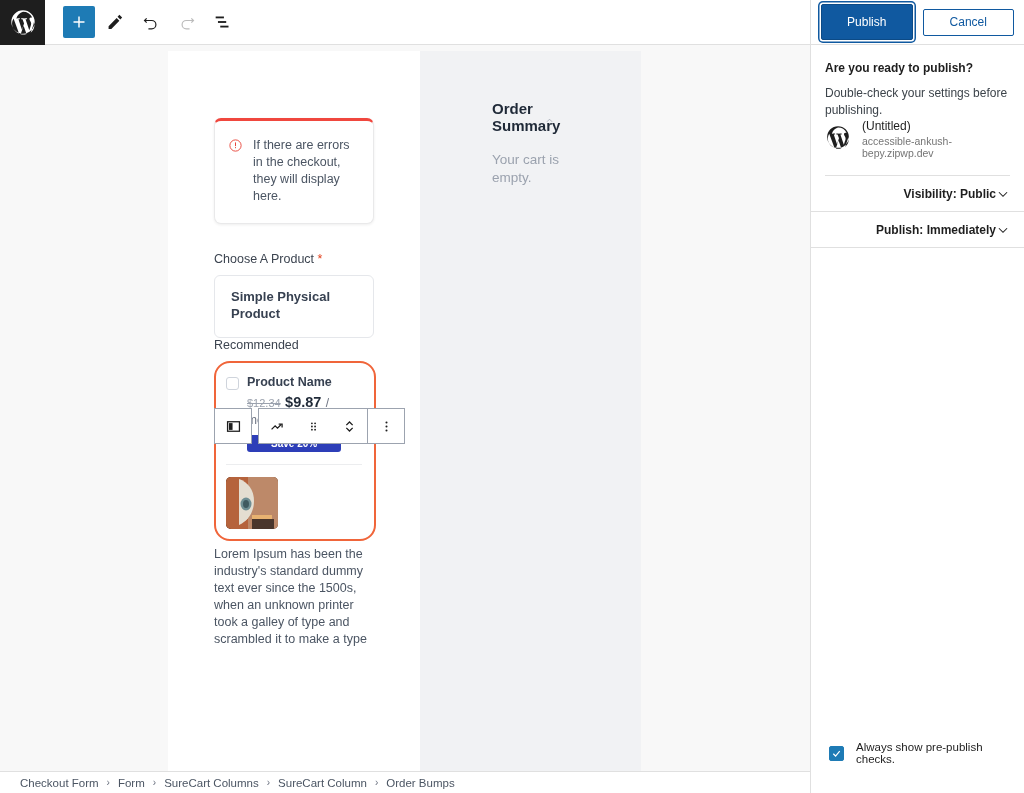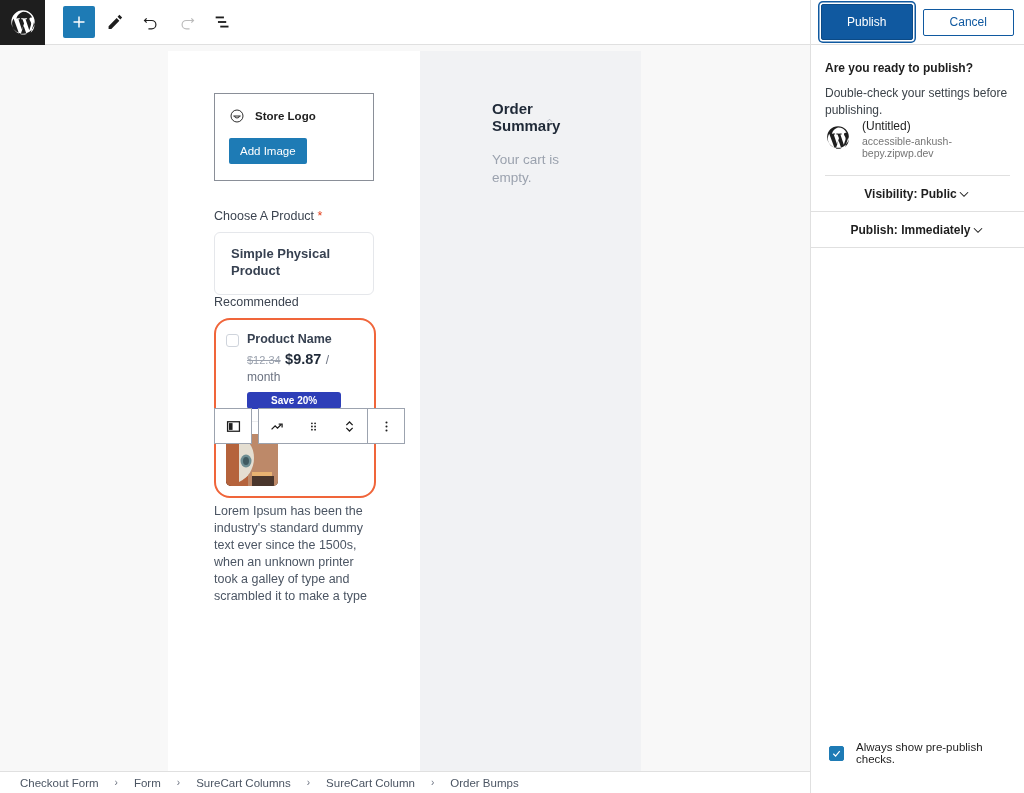--- a/index.html
+++ b/index.html
@@ -132,21 +132,21 @@
   .bump-img svg { display: block; }
 
   .lorem {
     margin-top: 5px; width: 155px; font-size: 12.5px; color: #4b5563; line-height: 17px;
   }
 
   
   .breadcrumb {
     position: absolute; bottom: 0; left: 0; width: 810px; height: 22px;
     background: #fff; border-top: 1px solid #e0e0e0;
-    display: flex; align-items: center; padding-left: 20px; gap: 16px;
+    display: flex; align-items: center; padding-left: 20px; gap: 8px;
   }
   .crumb { font-size: 11.5px; color: #4b5563; cursor: pointer; }
   .crumb-sep { font-size: 10px; color: #6b7280; }
 
   
   .sidebar {
     position: absolute; top: 0; right: 0; width: 214px; height: 793px;
     background: #fff; border-left: 1px solid #e0e0e0;
   }
   .sb-actions {
@@ -166,21 +166,21 @@
   }
   .sb-body { padding: 16px 14px 0 14px; }
   .sb-head { font-size: 12px; font-weight: 700; color: #1e1e1e; }
   .sb-sub { margin-top: 10px; font-size: 12px; color: #3c434a; line-height: 17px; }
   .site-row { display: flex; align-items: center; gap: 11px; }
   .site-icon svg { width: 26px; height: 26px; }
   .site-name { font-size: 12px; color: #1e1e1e; }
   .site-url { font-size: 10.5px; color: #757575; margin-top: 2px; }
   .sb-divider { margin-top: 16px; border-top: 1px solid #e0e0e0; }
   .sb-row {
-    height: 36px; display: flex; align-items: center; justify-content: center;
+    height: 36px; display: flex; align-items: center; justify-content: flex-end;
     border-bottom: 1px solid #e0e0e0; padding: 0 14px; cursor: pointer;
   }
   .sb-row .t { font-size: 12px; font-weight: 700; color: #1e1e1e; }
   .sb-foot {
     position: absolute; bottom: 28px; left: 0; width: 100%;
     display: flex; align-items: center; gap: 12px; padding: 0 18px;
   }
   .cbx {
     width: 15px; height: 15px; background: #1e7bb5; border: 1px solid #1e7bb5;
     border-radius: 2px; display: flex; align-items: center; justify-content: center;
@@ -229,32 +229,29 @@
         </svg>
       </button>
     </div>
   </div>
 
   <div class="canvas">
     <div class="page-sheet">
 
       <div class="col-left">
 
-        <div class="logo-block">
-          <div class="logo-row">
-            <svg width="16" height="16" viewBox="0 0 24 24">
-              <circle cx="12" cy="12" r="9" fill="none" stroke="#1e1e1e" stroke-width="1.4"></circle>
-              <path d="M6.5 12h11" stroke="#1e1e1e" stroke-width="1.4"></path>
-              <path d="M8.5 12a3.5 3 0 0 0 7 0" fill="none" stroke="#1e1e1e" stroke-width="1.4"></path>
-            </svg>
-            <span class="lbl">Store Logo</span>
-          </div>
-          <button class="add-image-btn">Add Image</button>
-        </div>
-
+
+        <div class="err-block">
+          <svg width="15" height="15" viewBox="0 0 24 24" style="flex:0 0 15px;margin-top:1px">
+            <circle cx="12" cy="12" r="9" fill="none" stroke="#e8463c" stroke-width="1.5"></circle>
+            <rect x="11.2" y="7" width="1.6" height="6" fill="#e8463c"></rect>
+            <rect x="11.2" y="14.6" width="1.6" height="1.7" fill="#e8463c"></rect>
+          </svg>
+          <div class="err-text">If there are errors in the checkout, they will display here.</div>
+        </div>
 
         <div class="field-label">
           <span>Choose A Product</span>
           <span class="req">*</span>
         </div>
         <div class="prod-box">
           <div class="prod-name">Simple Physical Product</div>
         </div>
 
         <div class="rec-label">Recommended</div>

